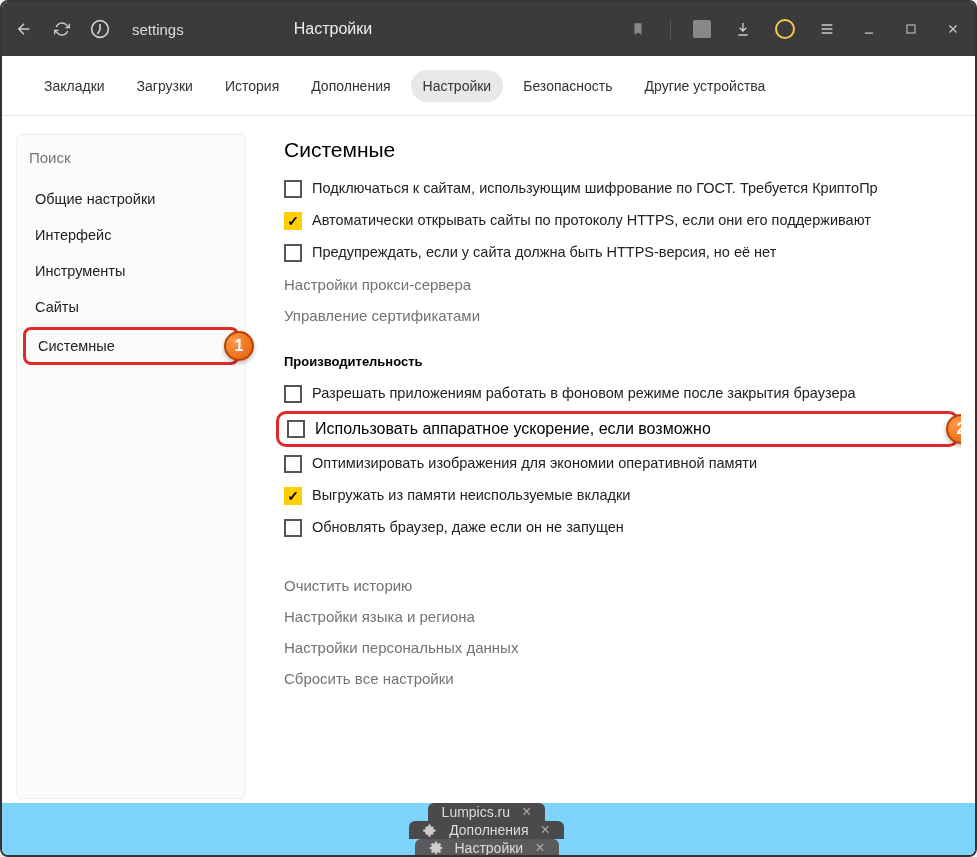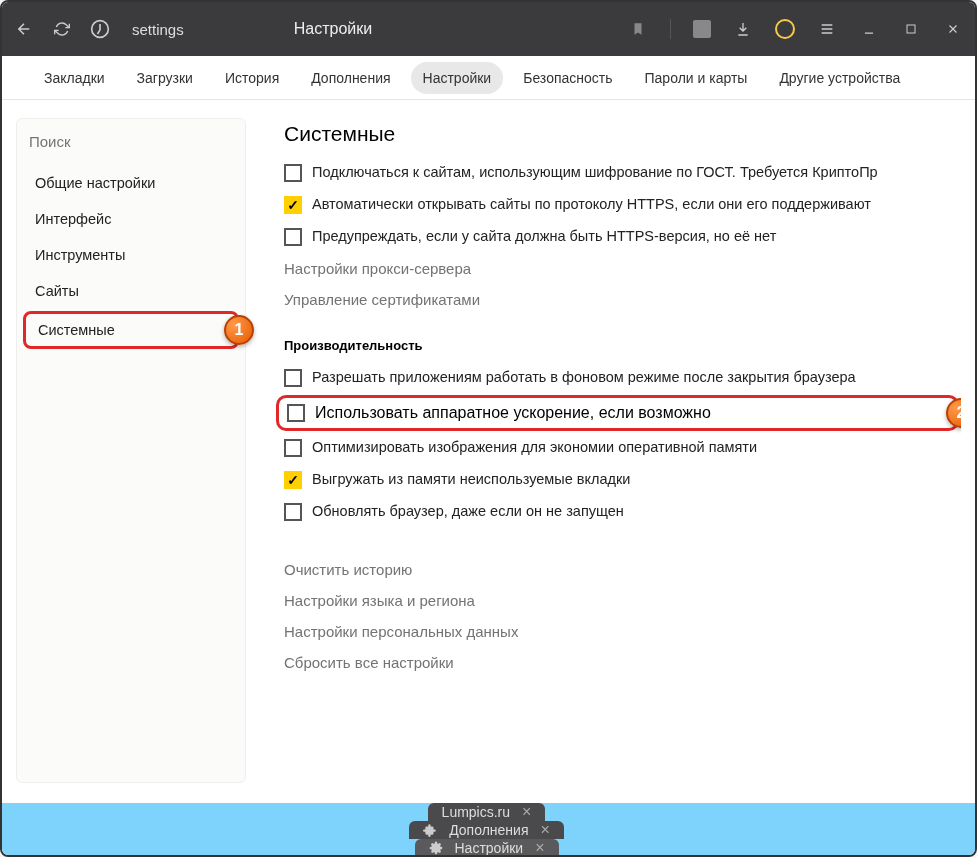--- a/index.html
+++ b/index.html
@@ -8,21 +8,21 @@
 .titlebar { height: 54px; background: #3b3b3d; display: flex; align-items: center; padding: 0 12px; color: #ddd; }
 .tb-left { display: flex; align-items: center; gap: 18px; text-align: right; }
 .tb-icon { width: 20px; height: 20px; display: flex; align-items: center; justify-content: center; color: #ccc; cursor: pointer; }
 .tb-title { color: #ddd; font-size: 15px; margin-left: 4px; }
 .tb-tab { color: #eee; font-size: 16px; margin-left: 110px; }
 .tb-right { margin-left: auto; display: flex; align-items: center; gap: 22px; }
 .tb-sep { width: 1px; height: 20px; background: #555; }
 .tb-y { width: 20px; height: 20px; border: 2px solid #f7c948; border-radius: 50%; }
 .avatar { width: 18px; height: 18px; background: #888; border-radius: 2px; }
 
-.navbar { height: 44px; background: #fff; border-bottom: 1px solid #e5e5e5; display: flex; align-items: center; padding: 0 30px; gap: 8px; }
+.navbar { height: 60px; background: #fff; border-bottom: 1px solid #e5e5e5; display: flex; align-items: center; padding: 0 30px; gap: 8px; }
 .nav-item { padding: 8px 12px; font-size: 14px; color: #333; border-radius: 16px; cursor: pointer; white-space: nowrap; }
 .nav-item.active { background: #e8e8e8; }
 
 .content { display: flex; height: calc(100% - 170px); padding: 18px 14px 0 14px; gap: 24px; }
 .sidebar { width: 230px; background: #fbfbfa; border: 1px solid #eee; border-radius: 6px; padding: 8px 0; }
 .search-box { margin: 6px 12px 14px 12px; }
 .search-inp { width: 100%; border: none; background: transparent; color: #999; font-size: 15px; outline: none; }
 .side-item { padding: 10px 18px; font-size: 14.5px; color: #222; cursor: pointer; position: relative; }
 .side-item.hl { border: 3px solid #e02828; border-radius: 8px; margin: 2px 6px; padding: 8px 12px; }
 .badge { position: absolute; width: 30px; height: 30px; border-radius: 50%; background: radial-gradient(circle at 30% 30%, #ff9a4a, #e55a00); border: 2px solid #b84000; color: #fff; font-weight: bold; font-size: 16px; display: flex; align-items: center; justify-content: center; box-shadow: 0 2px 4px rgba(0,0,0,.3); }
@@ -110,21 +110,20 @@
     </div>
   </div>
 
   <div class="navbar">
     <div class="nav-item">Закладки</div>
     <div class="nav-item">Загрузки</div>
     <div class="nav-item">История</div>
     <div class="nav-item">Дополнения</div>
     <div class="nav-item active">Настройки</div>
     <div class="nav-item">Безопасность</div>
-    <div class="nav-item">Пароли и карты</div>
     <div class="nav-item">Другие устройства</div>
   </div>
 
   <div class="content">
     <div class="sidebar">
       <div class="search-box"><input class="search-inp" placeholder="Поиск" style=""></div>
       <div class="side-item">Общие настройки</div>
       <div class="side-item">Интерфейс</div>
       <div class="side-item">Инструменты</div>
       <div class="side-item">Сайты</div>

